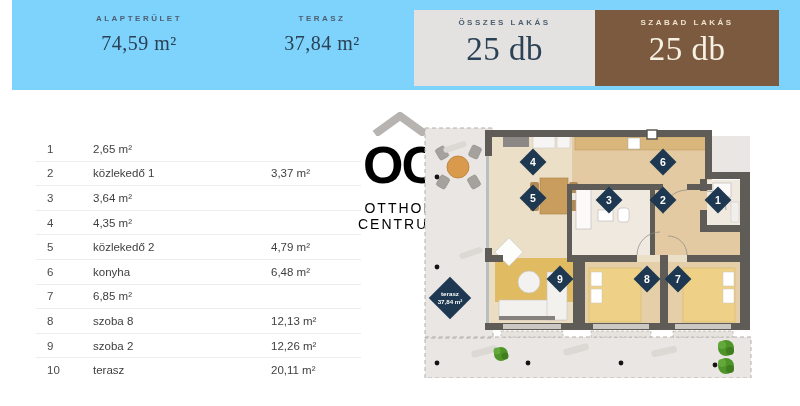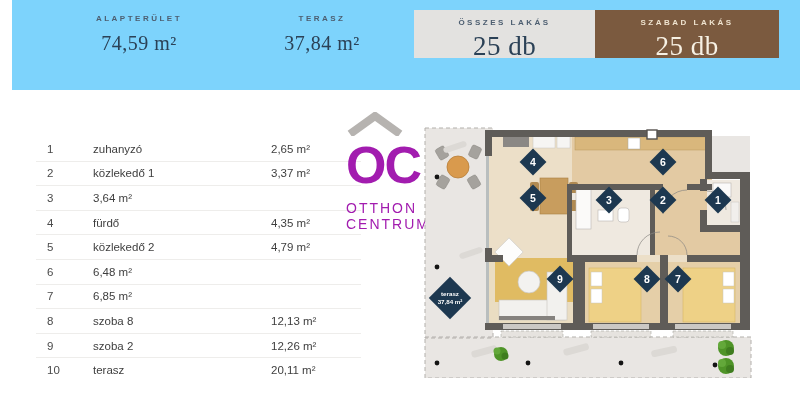--- a/index.html
+++ b/index.html
@@ -7,40 +7,40 @@
         font-family:"Liberation Sans",sans-serif;}
 
   
   .header{position:absolute;left:12px;top:0;width:800px;height:90px;background:#7dd3fc;}
   .stat{position:absolute;top:14px;text-align:center;}
   .stat.s0{left:47px;width:160px;}
   .stat.s1{left:230px;width:160px;}
   .stat-label{font-size:8px;letter-spacing:2.5px;font-weight:700;color:#4d5e70;}
   .stat-value{margin-top:9px;font-family:"Liberation Serif",serif;font-size:20px;
               color:#2b4156;letter-spacing:0.5px;}
-  .filter{position:absolute;top:10px;height:48px;text-align:center;cursor:pointer;}
+  .filter{position:absolute;top:10px;height:76px;text-align:center;cursor:pointer;}
   .filter.f0{left:402px;width:181px;background:#e3e2e0;}
   .filter.f1{left:583px;width:184px;background:#7b5a3f;}
   .filter .stat-label{display:block;margin-top:8px;}
-  .filter .stat-value{margin-top:4px;font-size:27px;}
+  .filter .stat-value{margin-top:4px;font-size:33px;}
   .filter.f1 .stat-label{color:#efe3cf;}
   .filter.f1 .stat-value{color:#f7f1e4;}
 
   
   .rtable{position:absolute;left:36px;top:137px;width:325px;}
   .t-row{display:flex;align-items:center;height:23.6px;border-top:1px solid #eeedeb;
          font-size:11.5px;color:#3e3e3e;}
   .t-row:first-child{border-top:none;}
   .t-num{width:46px;padding-left:11px;color:#4a4a4a;}
   .t-name{flex:1;}
   .t-area{width:90px;}
 
   
-  .watermark{position:absolute;left:346px;top:112px;width:108px;
-             color:#a21caf;z-index:0;user-select:none;}
+  .watermark{position:absolute;left:346px;top:112px;width:108px;text-align:center;
+             color:#000000;z-index:0;user-select:none;}
   .wm-logo{font-size:52px;font-weight:700;line-height:0.92;letter-spacing:-2px;margin-top:2px;}
   .wm-line{font-size:14px;font-weight:500;letter-spacing:2px;line-height:1.15;}
   .wm-line.first{margin-top:10px;}
 
   
   .plan{position:absolute;left:423px;top:122px;width:330px;height:256px;z-index:1;}
 </style>
 </head>
 <body>
 
@@ -61,44 +61,43 @@
     </div>
     <div class="filter f1">
       <span class="stat-label">SZABAD LAKÁS</span>
       <div class="stat-value">25 db</div>
     </div>
   </div>
 
   <div class="rtable">
     <div class="t-row">
         <span class="t-num">1</span>
-        <span class="t-name">zuhanyzó</span>
         <span class="t-area">2,65 m²</span>
       </div>
     <div class="t-row">
         <span class="t-num">2</span>
         <span class="t-name">közlekedő 1</span>
         <span class="t-area">3,37 m²</span>
       </div>
     <div class="t-row">
         <span class="t-num">3</span>
         <span class="t-area">3,64 m²</span>
       </div>
     <div class="t-row">
         <span class="t-num">4</span>
-        <span class="t-name">fürdő</span>
         <span class="t-area">4,35 m²</span>
       </div>
     <div class="t-row">
         <span class="t-num">5</span>
         <span class="t-name">közlekedő 2</span>
         <span class="t-area">4,79 m²</span>
       </div>
     <div class="t-row">
         <span class="t-num">6</span>
+        <span class="t-name">konyha</span>
         <span class="t-area">6,48 m²</span>
       </div>
     <div class="t-row">
         <span class="t-num">7</span>
         <span class="t-area">6,85 m²</span>
       </div>
     <div class="t-row">
         <span class="t-num">8</span>
         <span class="t-name">szoba 8</span>
         <span class="t-area">12,13 m²</span>

